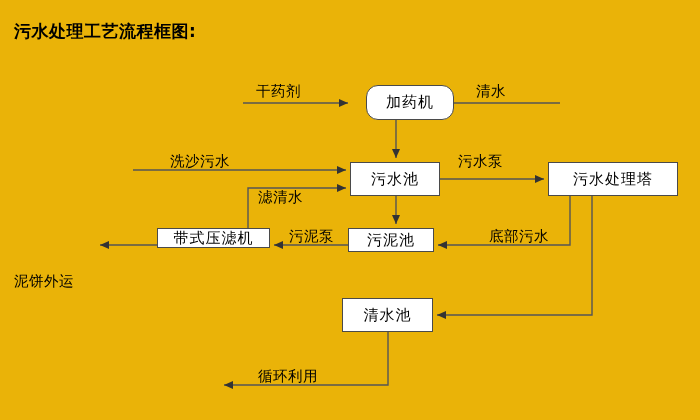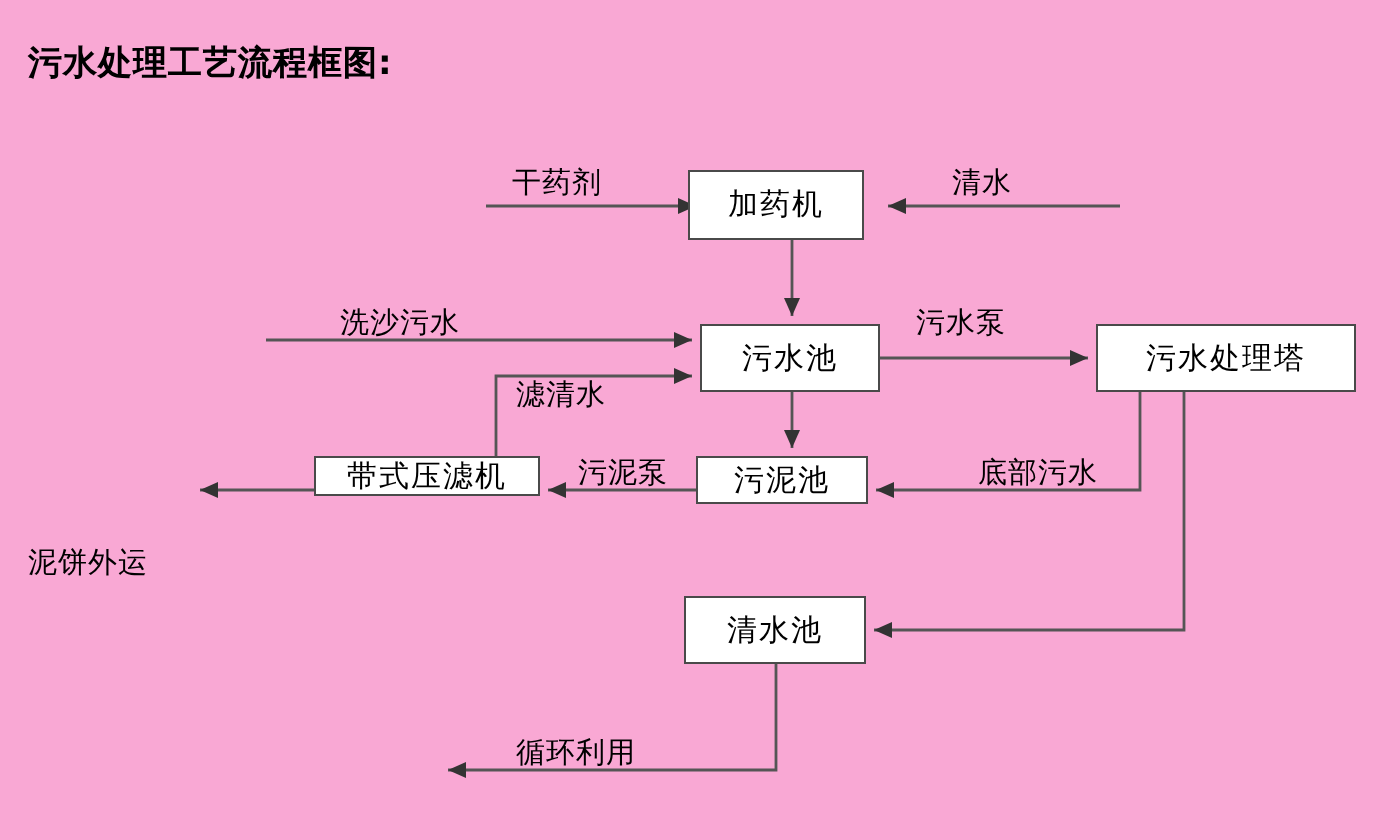--- a/index.html
+++ b/index.html
@@ -8,21 +8,21 @@
     padding: 0;
     background: #ffffff;
   }
   body {
     font-family: "DejaVu Sans", "Liberation Sans", sans-serif;
   }
   #canvas {
     position: relative;
     width: 700px;
     height: 420px;
-    background: #f9a8d4;
+    background: #eab308;
     overflow: hidden;
   }
   #diagram-title {
     position: absolute;
     left: 14px;
     top: 20px;
     font-size: 17px;
     font-weight: bold;
     color: #000000;
     letter-spacing: 0.5px;
@@ -104,21 +104,21 @@
       <path d="M348,245 L274,245" marker-end="url(#arrL)"></path>
 
       <path d="M157,245 L100,245" marker-end="url(#arrL)"></path>
 
       <path d="M592,196 L592,315 L437,315" marker-end="url(#arrL)"></path>
 
       <path d="M388,332 L388,385 L224,385" marker-end="url(#arrL)"></path>
     </g>
   </svg>
 
-  <div class="node" style="left:344px;top:85px;width:88px;height:35px;">
+  <div class="node" style="left:366px;top:85px;width:88px;height:35px;border-radius:12px;">
     <span>加药机</span>
   </div>
 
   <div class="node" style="left:350px;top:162px;width:90px;height:34px;">
     <span>污水池</span>
   </div>
 
   <div class="node" style="left:548px;top:162px;width:130px;height:34px;">
     <span>污水处理塔</span>
   </div>

